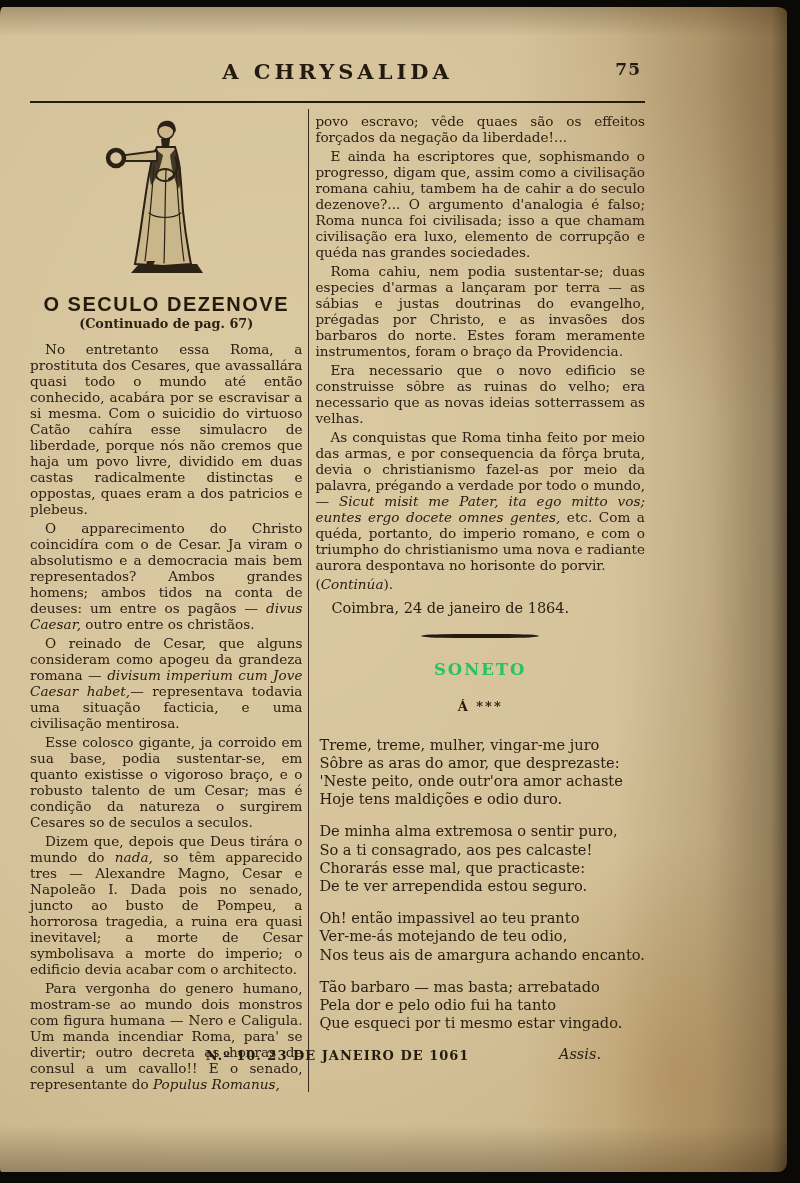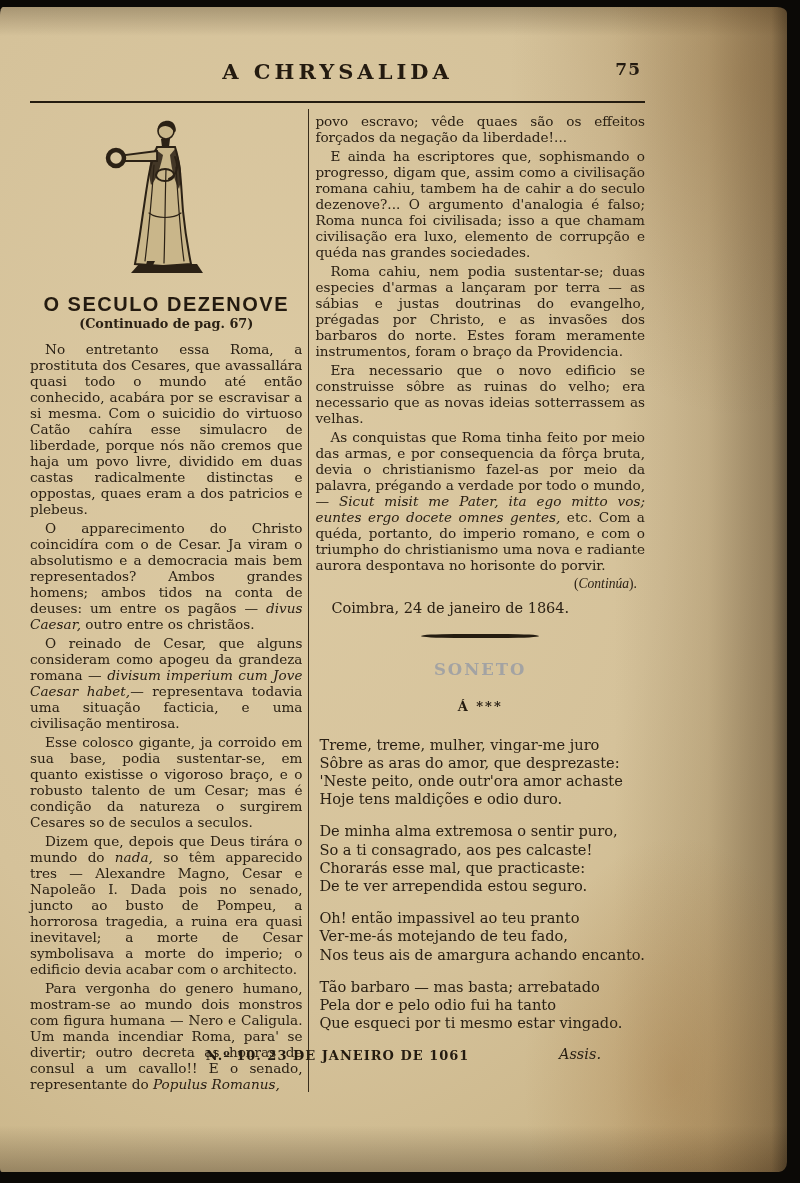--- a/index.html
+++ b/index.html
@@ -50,33 +50,33 @@
   .figure-wrap{text-align:center;margin-top:6px;height:168px;}
   .article-title{
     text-align:center;font-family:"Liberation Sans", sans-serif;font-weight:bold;
     font-size:20px;letter-spacing:1.5px;color:#241b10;margin-top:12px;
   }
   .article-subtitle{
     text-align:center;font-weight:bold;font-size:12.8px;margin-bottom:10px;color:#2a2014;
   }
 
   
-  .continuation-note{font-size:13.6px;text-align:right;padding-right:8px;margin-top:3px;font-family:Liberation Serif, serif;}
+  .continuation-note{font-size:13.6px;text-align:left;padding-right:8px;margin-top:3px;}
   .continuation-note .i{font-style:italic;}
   .dateline{font-size:14.5px;margin-top:8px;text-indent:16px;}
   .author-signature{font-size:14.5px;font-style:italic;text-align:right;padding-right:42px;margin-top:4px;}
 
   .section-divider{
     margin:18px auto 0 auto;width:118px;height:3.5px;background:#241c10;
     border-radius:50% / 100%;
   }
 
   
   .soneto-title{
-    text-align:center;font-weight:bold;font-size:16.5px;letter-spacing:2px;margin-top:22px;color:#a3a3a3;
+    text-align:center;font-weight:bold;font-size:16.5px;letter-spacing:2px;margin-top:22px;color:#22c55e;
   }
   .soneto-dedication{
     text-align:center;font-weight:bold;font-size:13px;letter-spacing:2px;margin-top:20px;color:#241b10;
   }
   .poem{margin-top:22px;padding-left:4px;}
   .poem-stanza{margin-bottom:14px;}
   .poem-line{font-size:14.6px;line-height:18.2px;white-space:nowrap;}
   .poem-author{font-size:14.5px;font-style:italic;text-align:right;padding-right:44px;margin-top:6px;}
 
   
@@ -171,21 +171,21 @@
             <div class="poem-line">Hoje tens maldições e odio duro.</div>
           </div>
         <div class="poem-stanza">
             <div class="poem-line">De minha alma extremosa o sentir puro,</div>
             <div class="poem-line">So a ti consagrado, aos pes calcaste!</div>
             <div class="poem-line">Chorarás esse mal, que practicaste:</div>
             <div class="poem-line">De te ver arrependida estou seguro.</div>
           </div>
         <div class="poem-stanza">
             <div class="poem-line">Oh! então impassivel ao teu pranto</div>
-            <div class="poem-line">Ver-me-ás motejando de teu fado,</div>
+            <div class="poem-line">Ver-me-ás motejando de teu odio,</div>
             <div class="poem-line">Nos teus ais de amargura achando encanto.</div>
           </div>
         <div class="poem-stanza">
             <div class="poem-line">Tão barbaro — mas basta; arrebatado</div>
             <div class="poem-line">Pela dor e pelo odio fui ha tanto</div>
             <div class="poem-line">Que esqueci por ti mesmo estar vingado.</div>
           </div>
       </div>
 
       <div class="poem-author">Assis.</div>

